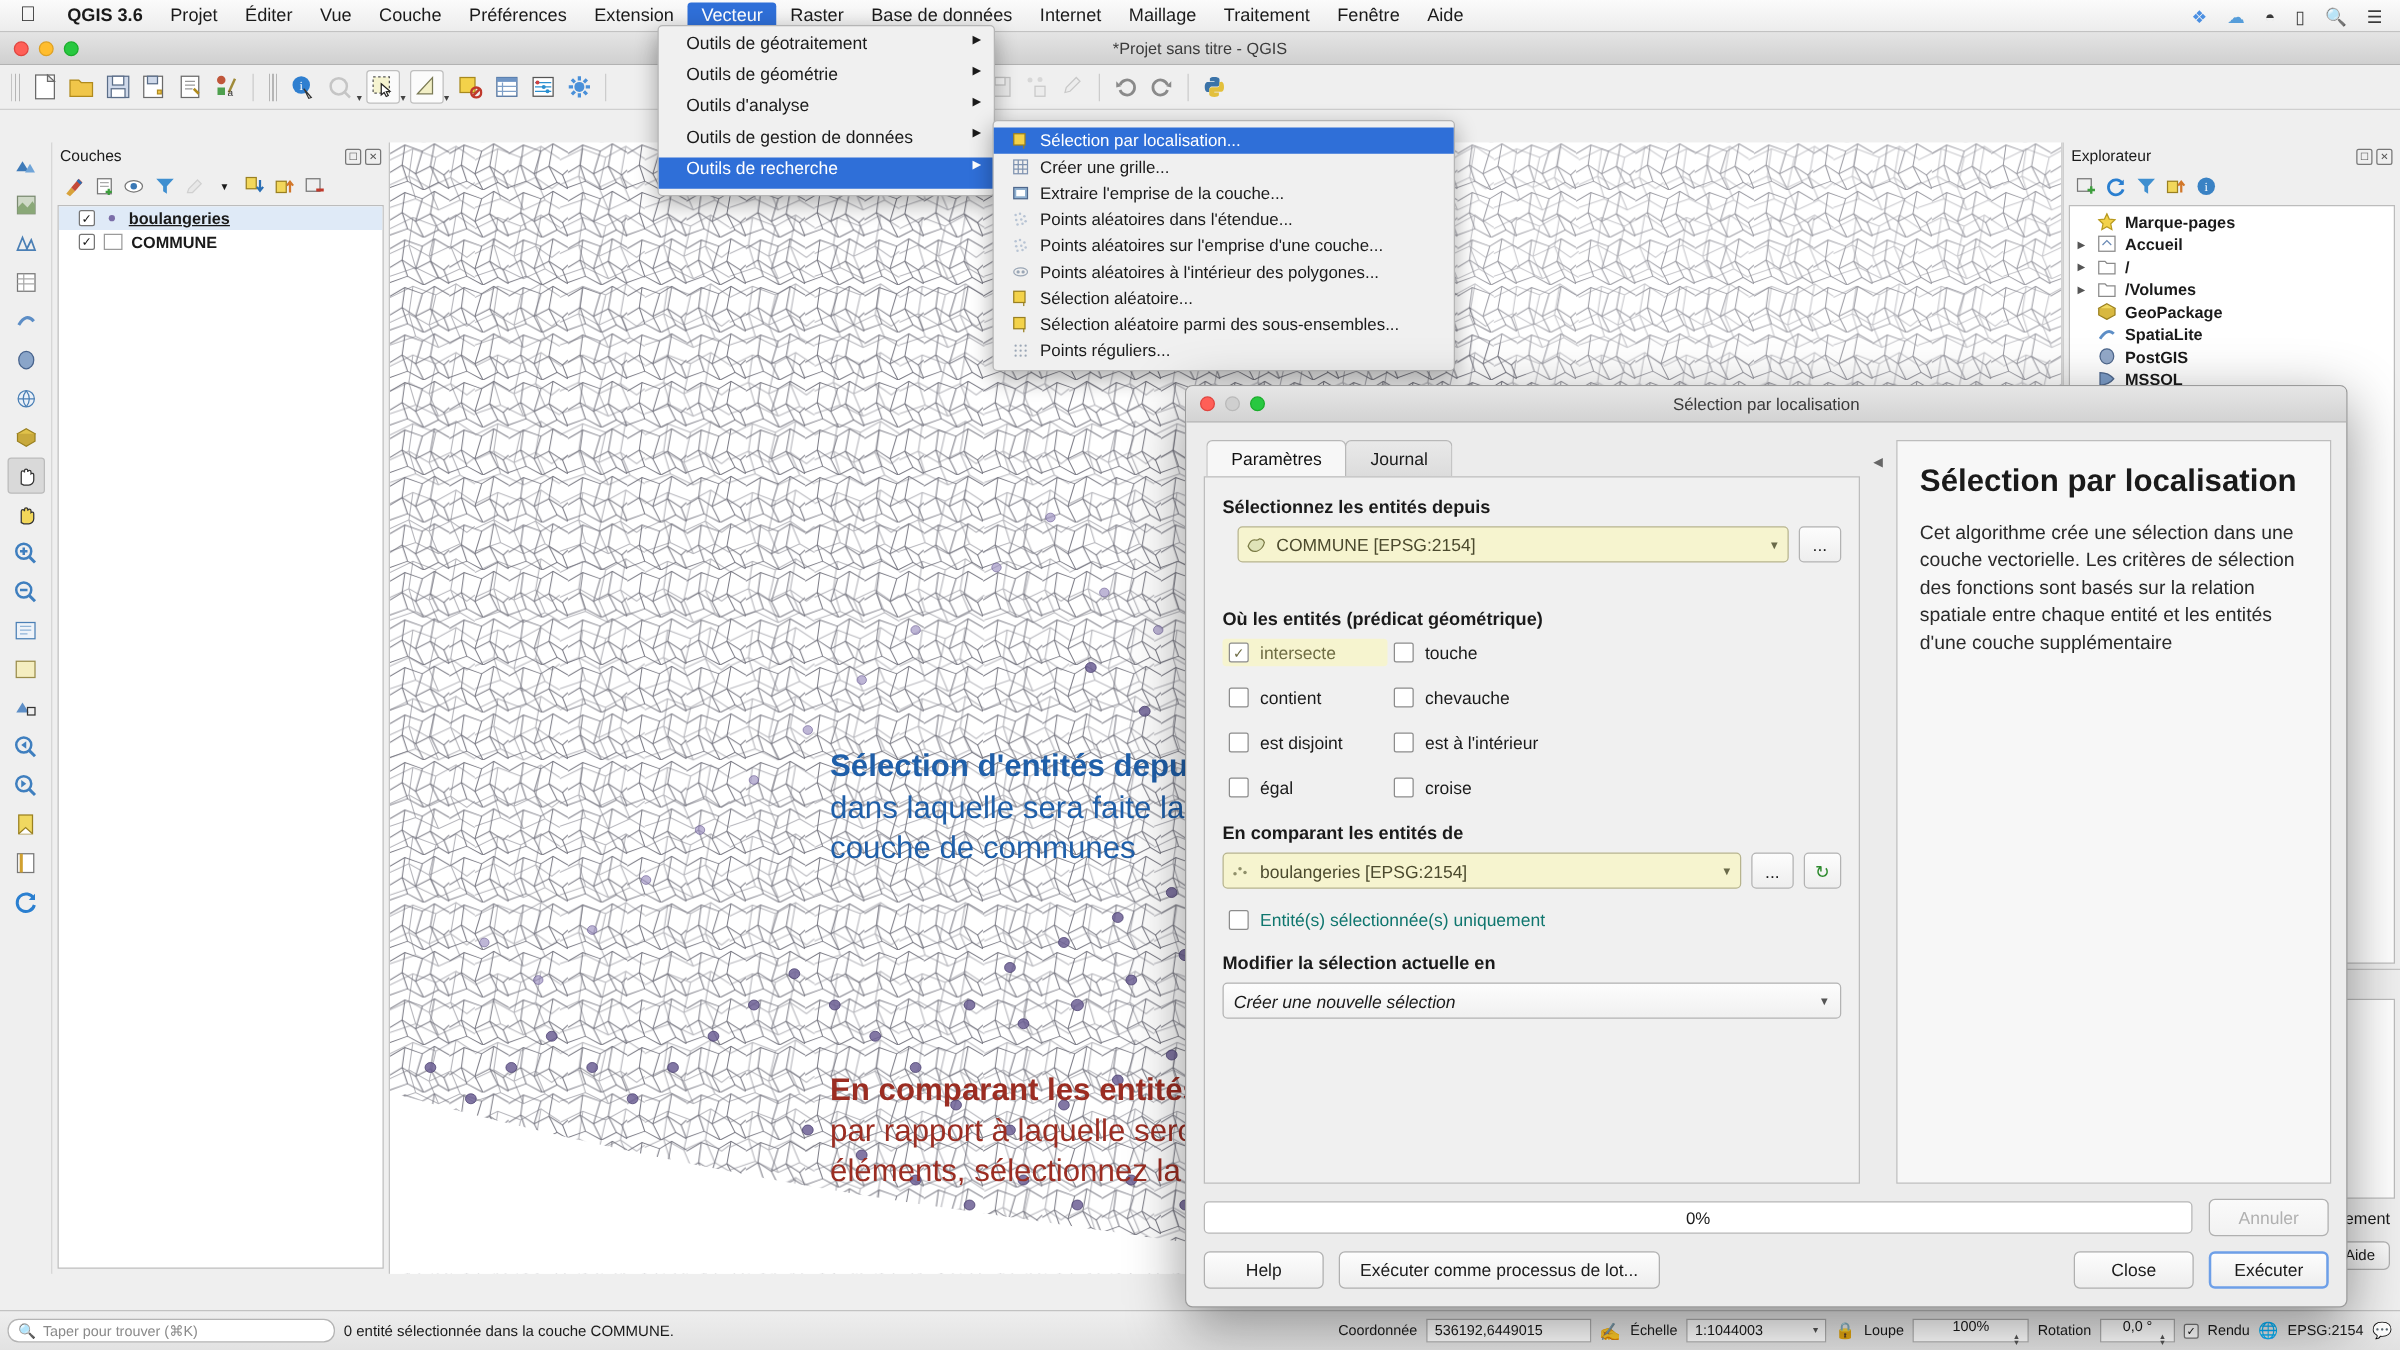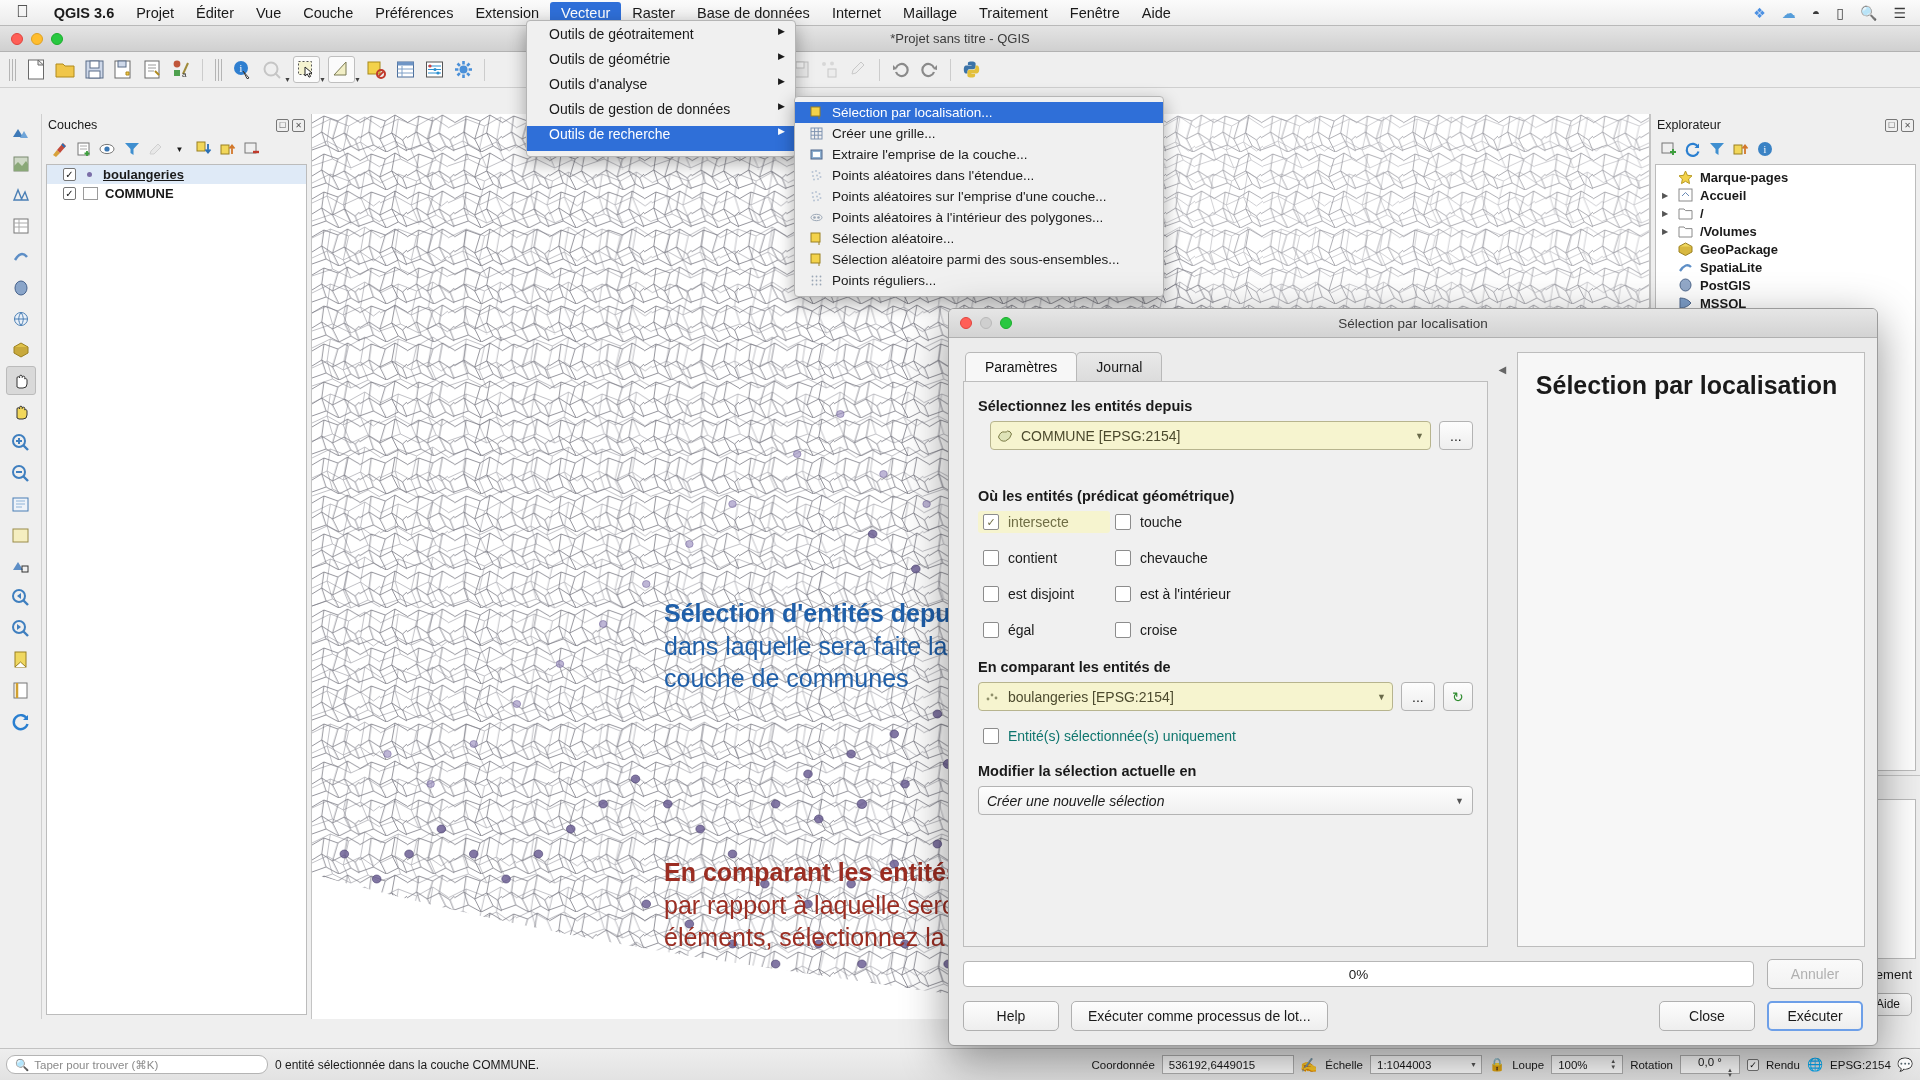--- a/index.html
+++ b/index.html
@@ -852,21 +852,21 @@
     <span>Coordonnée</span>
     <div class="sfield" style="width:132px;">536192,6449015</div>
     <span style="font-size:14px;">✍</span>
     <span>Échelle</span>
     <div class="scombo" style="width:112px;">
       <span>1:1044003</span>
       <span class="cv" style="margin-left:auto;">▼</span>
     </div>
     <span style="font-size:13px;">🔒</span>
     <span>Loupe</span>
-    <div class="sfield" style="width:72px;">
+    <div class="sfield" style="width:93px;flex-direction:column;">
       <span>100%</span>
       <span class="spin" style="margin-left:auto;">▲<br>▼</span>
     </div>
     <span>Rotation</span>
     <div class="sfield" style="width:60px;flex-direction:column;">
       <span>0,0 °</span>
       <span class="spin" style="margin-left:auto;">▲<br>▼</span>
     </div>
     <span class="cbx" style="width:12px;height:12px;font-size:9px;">✓</span>
     <span>Rendu</span>
@@ -1108,20 +1108,21 @@
           <span>Créer une nouvelle sélection</span>
           <span class="cv">▼</span>
         </div>
       </div>
     </div>
 
     <div class="collapse">◀</div>
 
     <div id="dlgright">
       <h2>Sélection par localisation</h2>
+      <p>Cet algorithme crée une sélection dans une couche vectorielle. Les critères de sélection des fonctions sont basés sur la relation spatiale entre chaque entité et les entités d'une couche supplémentaire</p>
     </div>
   </div>
 
   <div id="progressrow">
     <div class="prog">0%</div>
     <div class="btn dis">Annuler</div>
   </div>
 
   <div id="btnrow">
     <div class="btn">Help</div>

